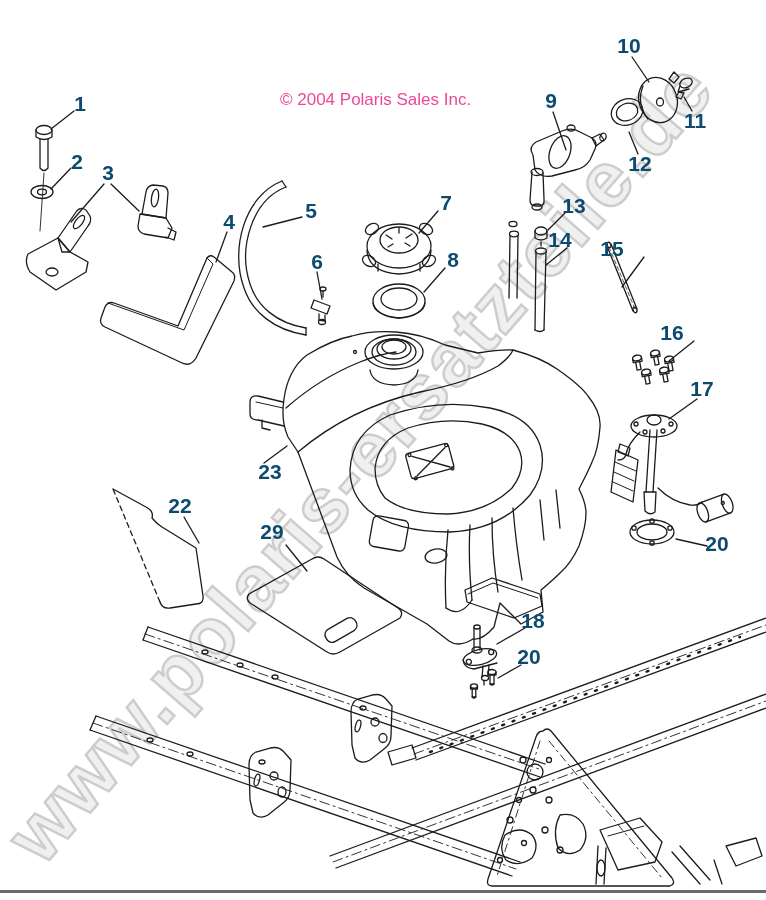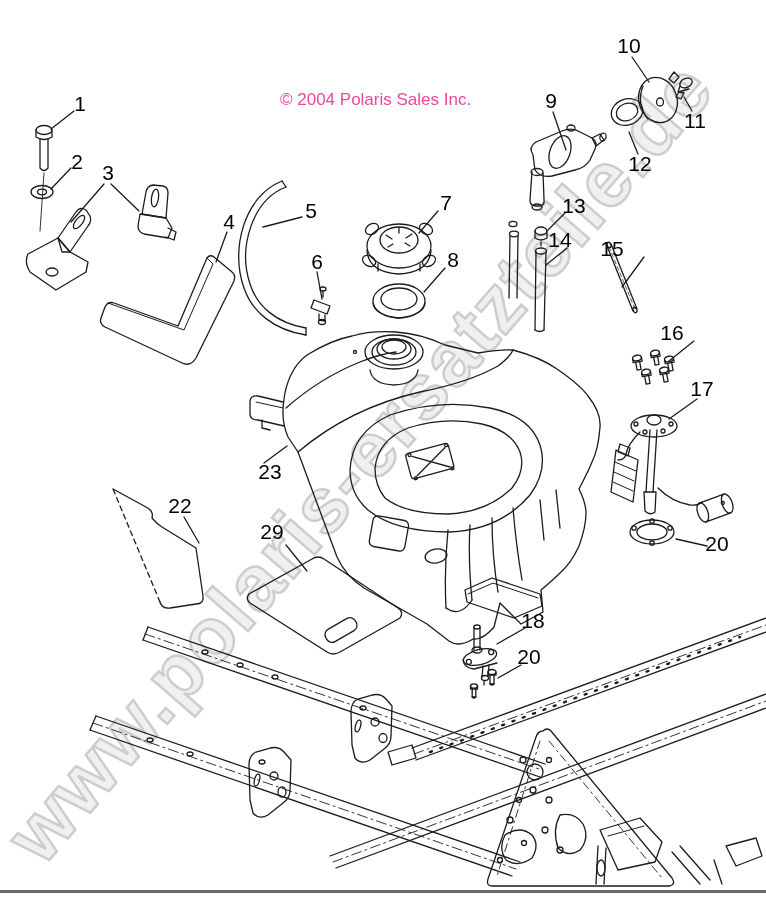--- a/index.html
+++ b/index.html
@@ -13,21 +13,21 @@
     font-size:78px;font-weight:bold;letter-spacing:2px;white-space:nowrap;
     color:#efefef;-webkit-text-stroke:2.5px #c9c9c9;opacity:.92;z-index:1;
   }
   svg.art{position:absolute;left:0;top:0;z-index:2;}
   .copyright{
     position:absolute;left:280px;top:90px;z-index:3;
     font-size:17px;color:#ec4899;white-space:nowrap;
   }
   .callout{
     position:absolute;z-index:4;transform:translate(-50%,-50%);
-    font-size:21px;font-weight:normal;color:#000000;white-space:nowrap;
+    font-size:21px;font-weight:bold;color:#0c4a6e;white-space:nowrap;
   }
   .footerbar{position:absolute;left:0;top:890px;width:766px;height:3px;background:#6a6a6a;z-index:5;}
 </style>
 </head>
 <body>
 
 <div class="canvas">
 
   <div class="watermark">www.polaris-ersatzteile.de</div>
 

